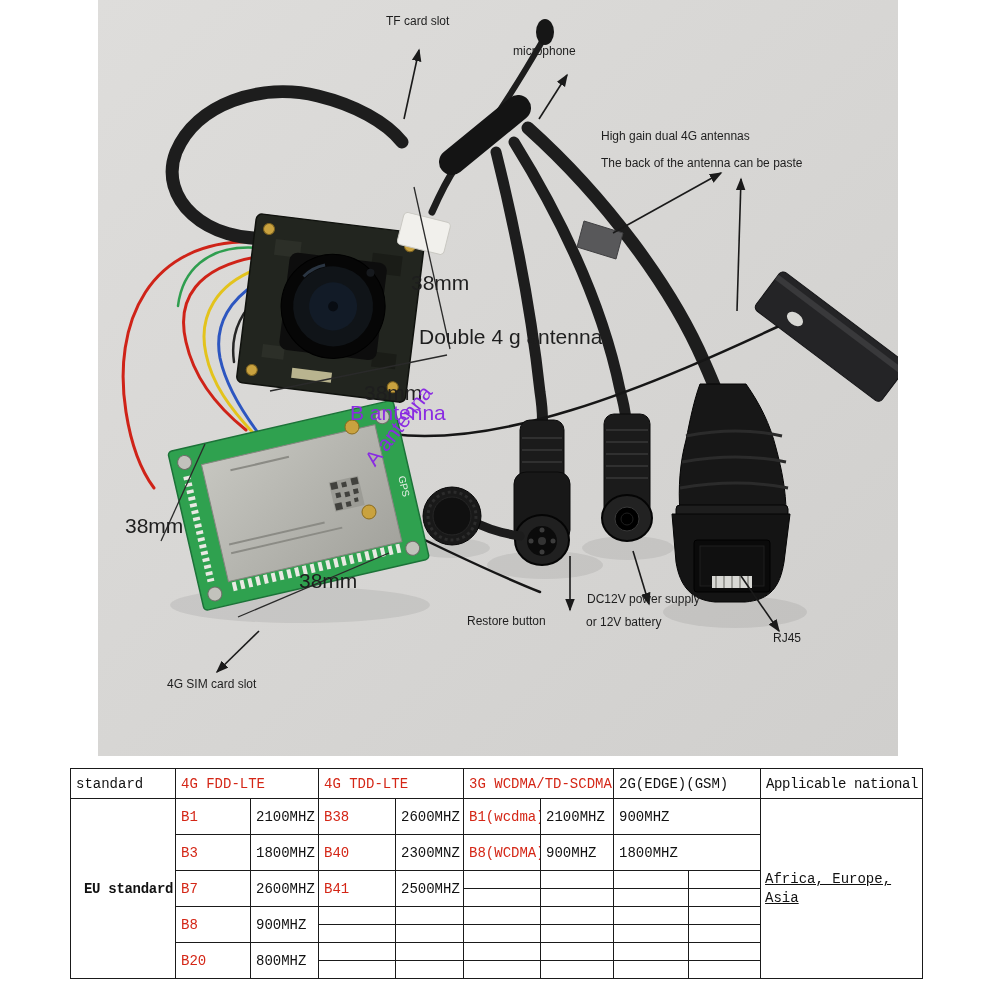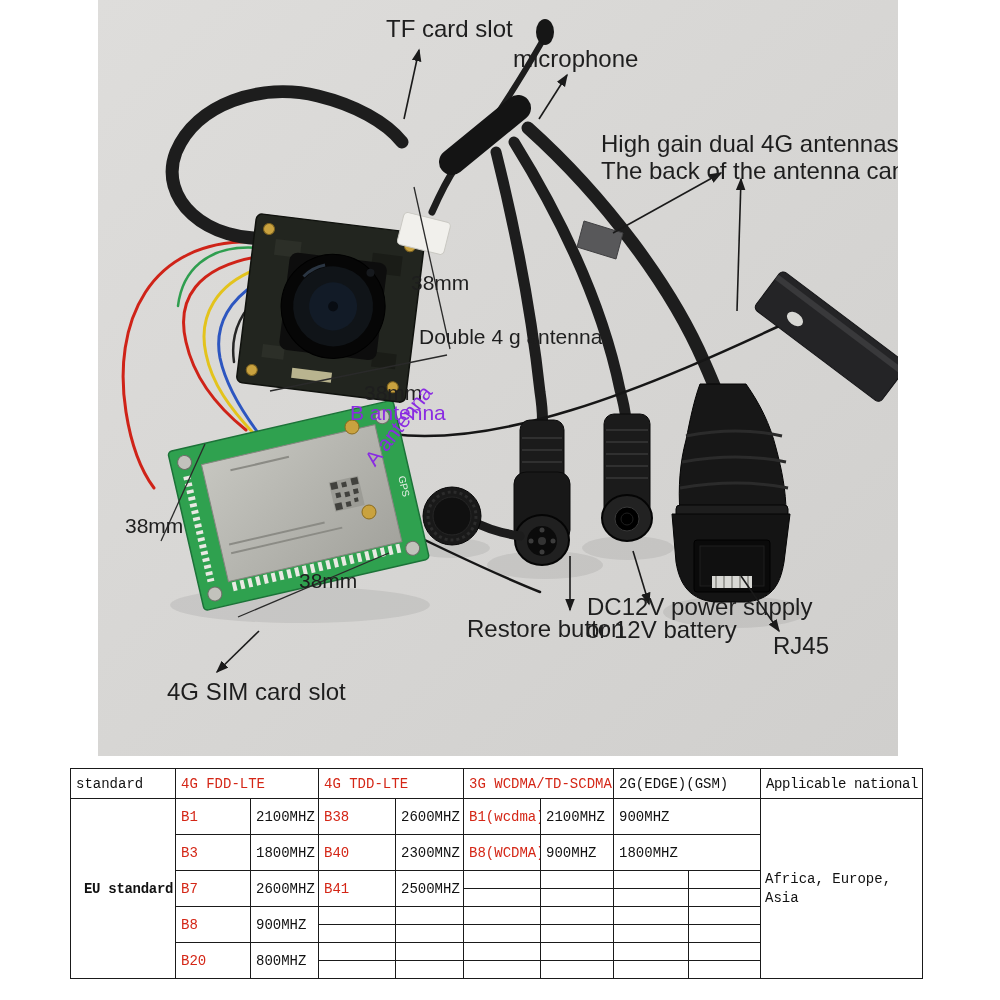--- a/index.html
+++ b/index.html
@@ -5,40 +5,40 @@
   html,body{margin:0;padding:0;}
   body{width:1000px;height:1000px;background:#ffffff;position:relative;
        font-family:"Liberation Sans",sans-serif;overflow:hidden;}
 
   
   .photo-wrap{position:absolute;left:0;top:0;width:898px;height:756px;overflow:hidden;}
   .photo-svg{position:absolute;left:0;top:0;}
   .lbl{position:absolute;font-family:"Liberation Sans",sans-serif;color:#1e1e1e;
        white-space:nowrap;line-height:1.25;}
   .lbl.purple{color:#8a2be2;font-weight:500;}
-  .lbl.s20{font-size:24px;}
+  .lbl.s20{font-size:12px;}
   .lbl.s22{font-size:21px;}
   .a-rot{transform:rotate(-52deg);transform-origin:0 100%;}
   .title{position:absolute;left:308px;top:682px;width:600px;text-align:center;
          font-size:57px;font-weight:bold;font-style:italic;color:#161616;
          letter-spacing:-1px;white-space:nowrap;}
 
   
   .spec-wrap{position:absolute;left:70px;top:768px;}
   table.spec{border-collapse:collapse;table-layout:fixed;width:852px;
              font-family:"Liberation Mono","DejaVu Sans Mono",monospace;
              font-size:14px;color:#111;}
   table.spec td{border:1px solid #1a1a1a;padding:0 0 0 5px;white-space:nowrap;
                 overflow:hidden;vertical-align:middle;}
   table.spec .red{color:#d42616;}
   table.spec .hdr{height:30px;}
   table.spec .r36{height:36px;}
   table.spec .r18{height:18px;}
   table.spec .rowlabel{font-weight:bold;padding-left:13px;letter-spacing:-0.3px;}
-  table.spec .app{white-space:normal;line-height:1.3;padding-left:4px;}
+  table.spec .app{white-space:normal;line-height:1.3;padding-left:4px;text-decoration:underline;}
   table.spec .app-h{letter-spacing:-0.4px;padding-left:5px;}
 </style>
 </head>
 <body>
 
 <div class="photo-wrap">
 
   <svg class="photo-svg" width="898" height="756" viewBox="0 0 898 756">
     <defs>
       <marker id="ah" markerWidth="9" markerHeight="8" refX="7" refY="3" orient="auto">

